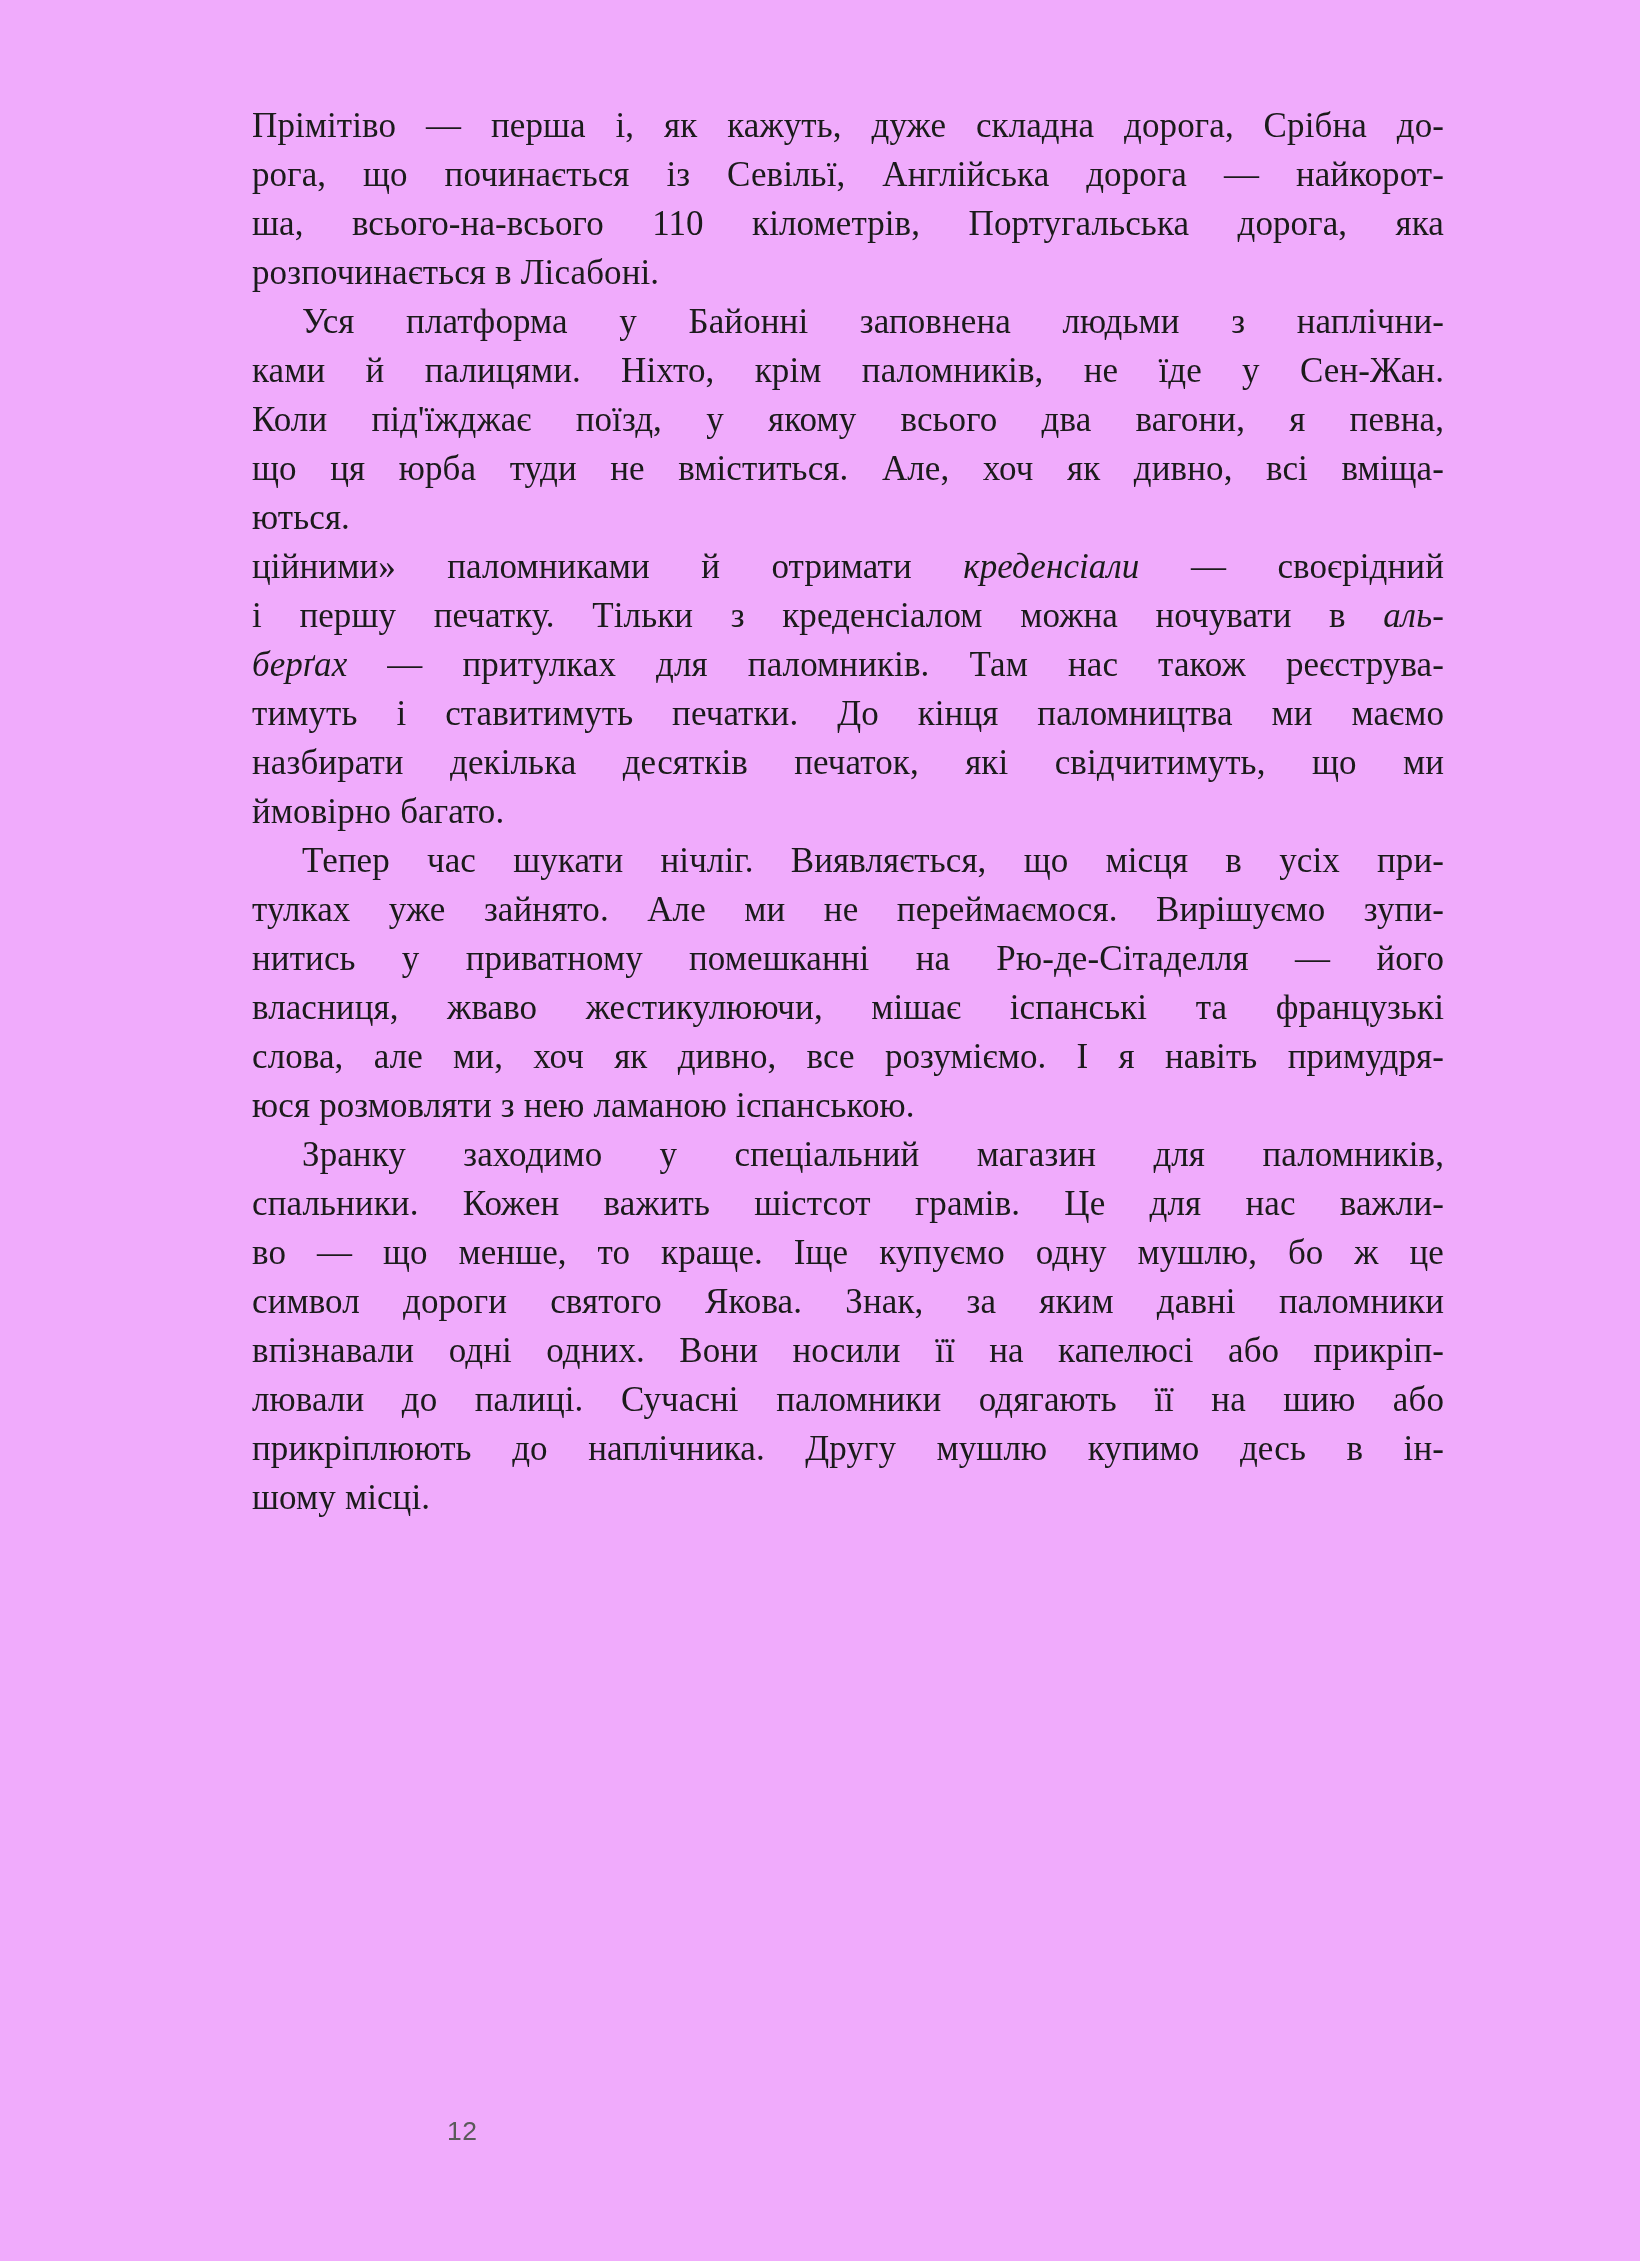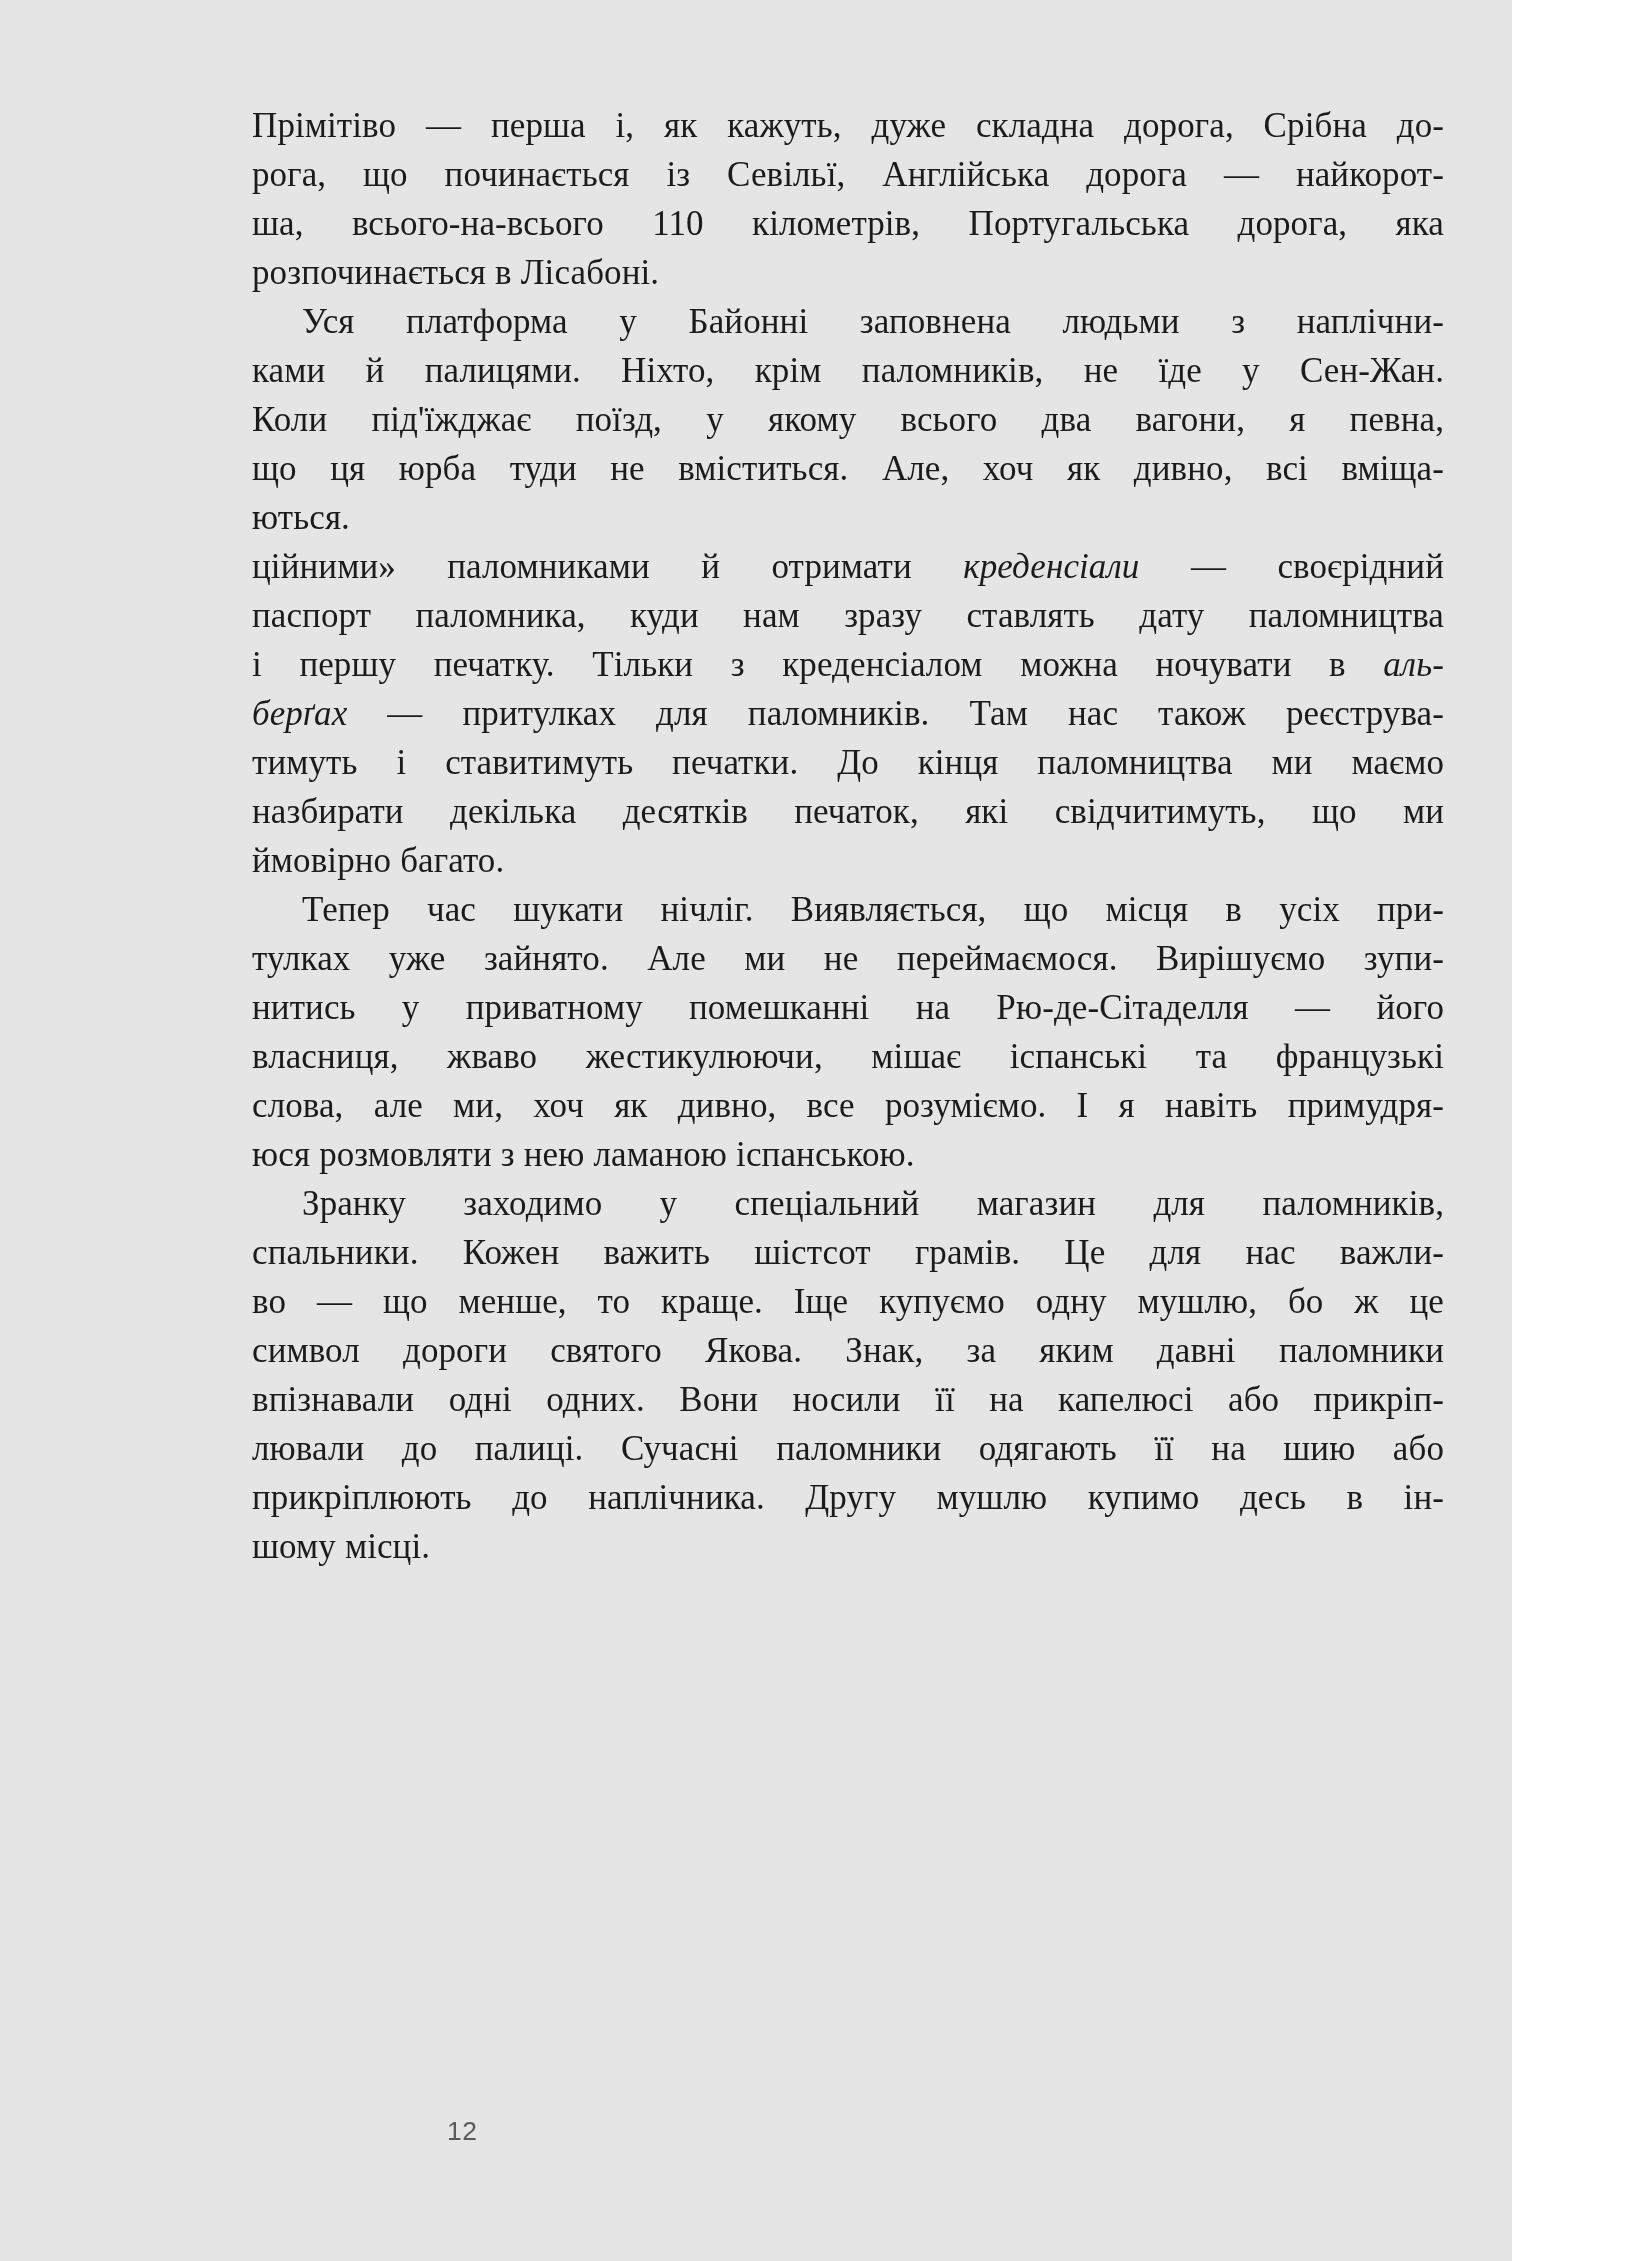--- a/index.html
+++ b/index.html
@@ -3,23 +3,23 @@
 <meta charset="utf-8">
 <title>Book page</title>
 <style>
   html, body {
     margin: 0;
     padding: 0;
     background: #ffffff;
   }
   .page {
     position: relative;
-    width: 1512px;
+    width: 1640px;
     height: 2261px;
-    background: #e5e5e5;
+    background: #f0abfc;
     box-sizing: border-box;
     overflow: hidden;
   }
   .textblock {
     position: absolute;
     left: 252px;
     top: 101px;
     width: 1192px;
   }
   .para {
@@ -81,21 +81,20 @@
     <p class="para">
       <span class="line j ind">Уся платформа у Байонні заповнена людьми з наплічни-</span>
       <span class="line j">ками й палицями. Ніхто, крім паломників, не їде у Сен-Жан.</span>
       <span class="line j">Коли під'їжджає поїзд, у якому всього два вагони, я певна,</span>
       <span class="line j">що ця юрба туди не вміститься. Але, хоч як дивно, всі вміща-</span>
       <span class="line last">ються.</span>
     </p>
 
     <p class="para">
       <span class="line j">ційними» паломниками й отримати <em>креденсіали</em> — своєрідний</span>
-      <span class="line j">паспорт паломника, куди нам зразу ставлять дату паломництва</span>
       <span class="line j">і першу печатку. Тільки з креденсіалом можна ночувати в <em>аль-</em></span>
       <span class="line j"><em>берґах</em> — притулках для паломників. Там нас також реєструва-</span>
       <span class="line j">тимуть і ставитимуть печатки. До кінця паломництва ми маємо</span>
       <span class="line j">назбирати декілька десятків печаток, які свідчитимуть, що ми</span>
       <span class="line last">ймовірно багато.</span>
     </p>
 
     <p class="para">
       <span class="line j ind">Тепер час шукати нічліг. Виявляється, що місця в усіх при-</span>
       <span class="line j">тулках уже зайнято. Але ми не переймаємося. Вирішуємо зупи-</span>

